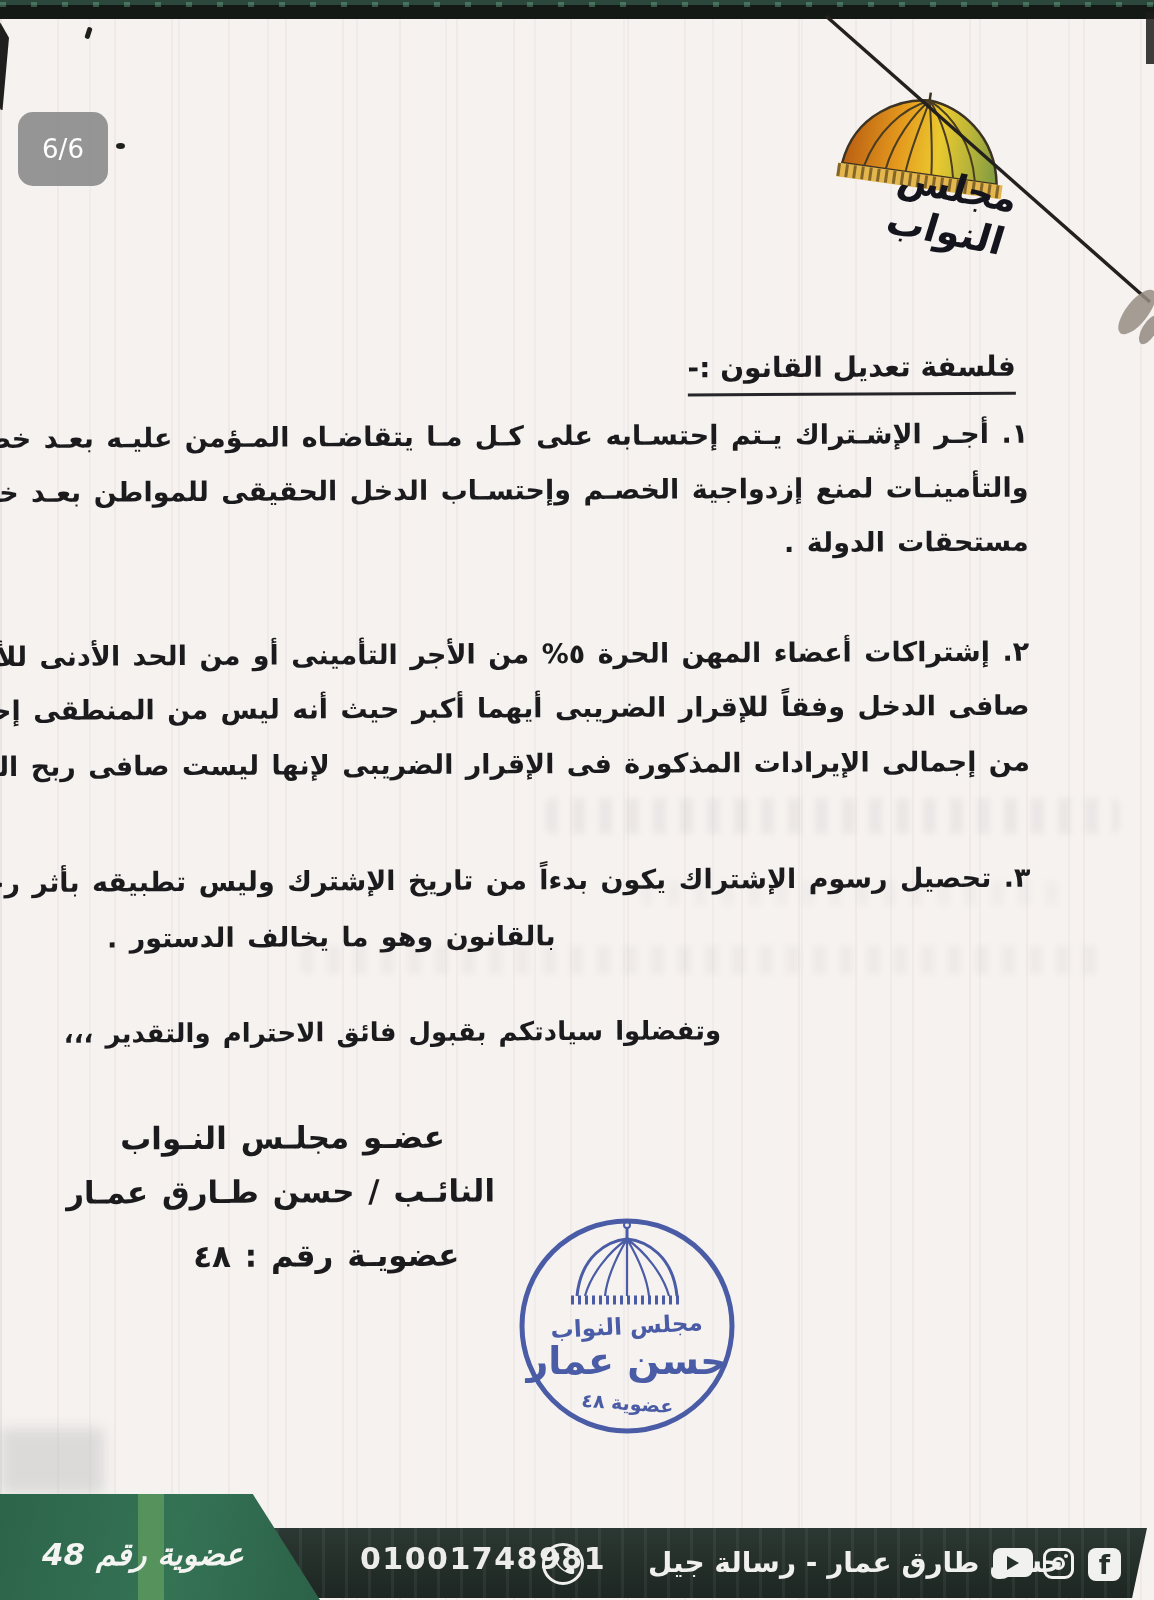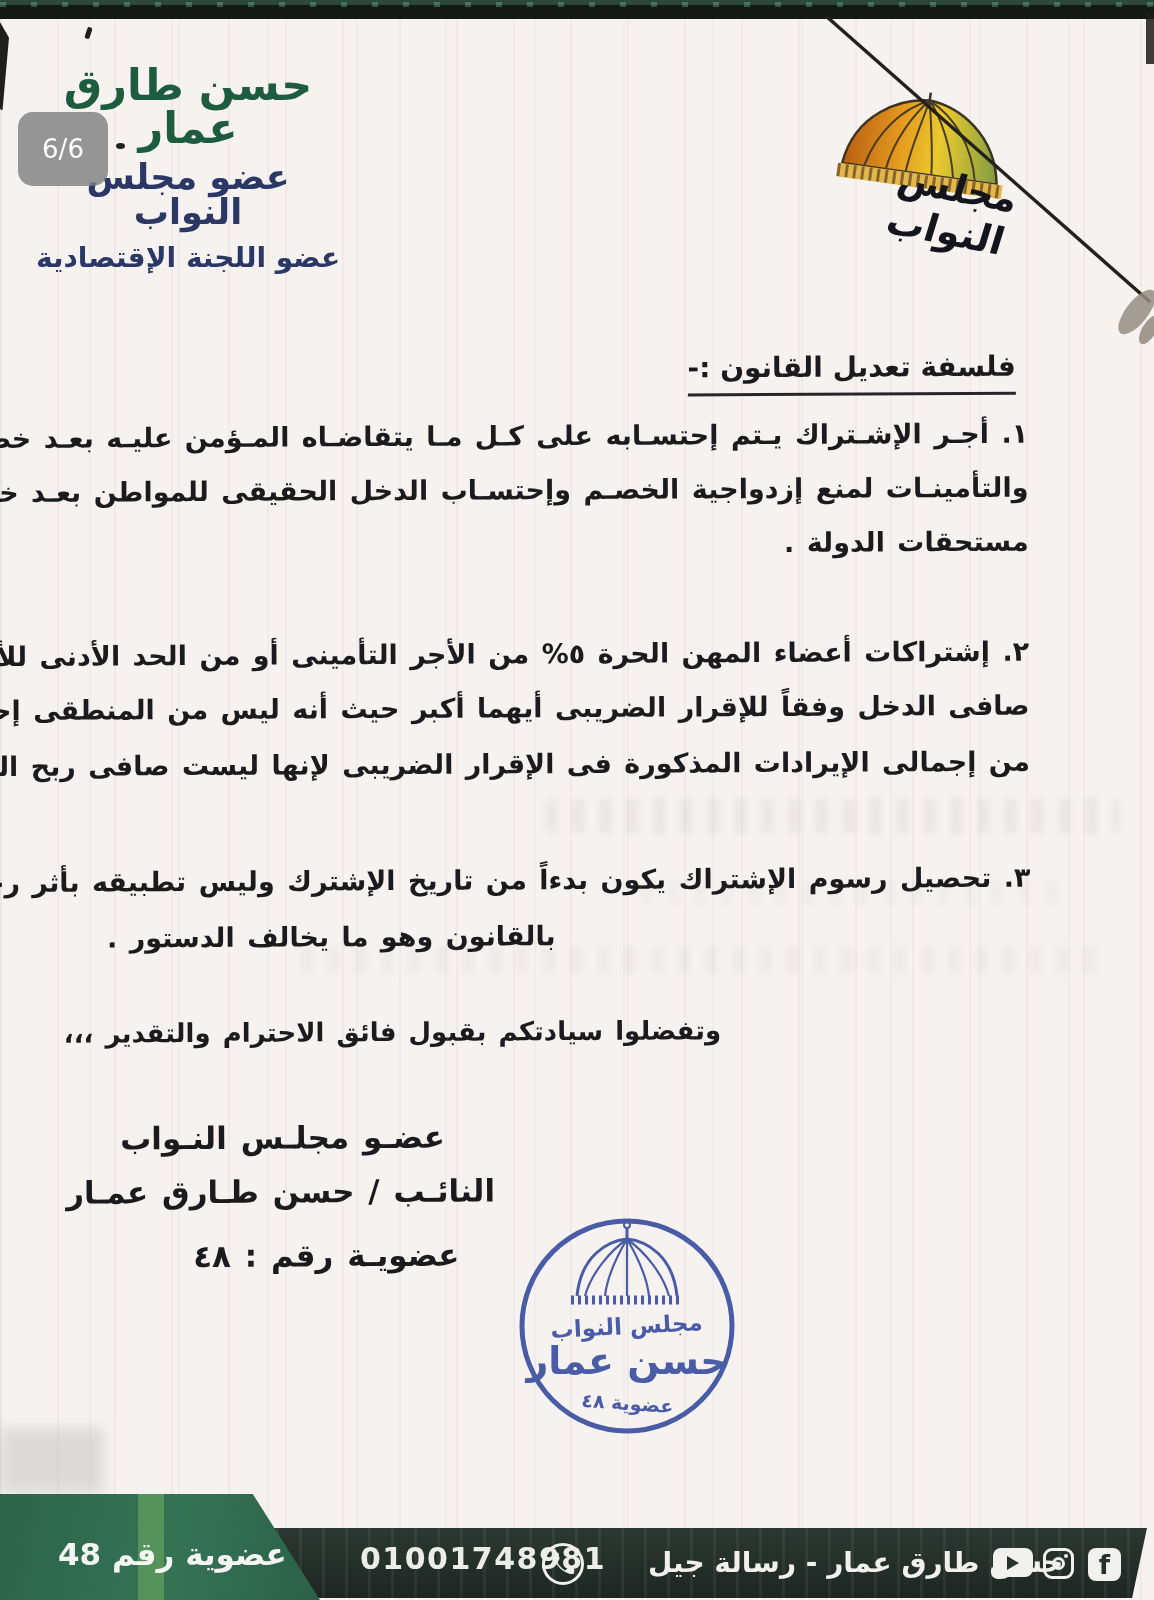--- a/index.html
+++ b/index.html
@@ -64,21 +64,21 @@
   
   .foot-bar{position:absolute;left:0;top:1528px;width:1147px;height:70px;
     background:linear-gradient(#2c3833,#1d2622);
     clip-path:polygon(0 0,100% 0,98.7% 100%,0 100%);}
   .foot-bar .noise{position:absolute;inset:0;
     background:repeating-linear-gradient(90deg,rgba(255,255,255,.055) 0 3px,transparent 3px 23px);}
   .ribbon{position:absolute;left:0;top:1494px;width:320px;height:106px;
     background:linear-gradient(100deg,#2c644a,#357355 55%,#2b6148);
     clip-path:polygon(0 0,79% 0,100% 100%,0 100%);}
   .ribbon .lite{position:absolute;left:138px;top:0;width:26px;height:100%;background:rgba(150,210,110,.35);}
-  .ribbon-text{position:absolute;left:58px;top:1536px;font-size:31px;font-weight:700;color:#f4f4f2;}
+  .ribbon-text{position:absolute;left:42px;top:1536px;font-size:31px;font-weight:700;color:#f4f4f2;font-style:italic;}
   .phone-num{position:absolute;left:360px;top:1541px;width:180px;font-size:30px;font-weight:600;
     color:#ececea;direction:ltr;letter-spacing:1.5px;}
   .phone-ic{position:absolute;left:542px;top:1543px;width:42px;height:42px;border:3px solid #efefed;
     border-radius:50%;box-sizing:border-box;display:flex;align-items:center;justify-content:center;}
   .brand{position:absolute;left:648px;top:1546px;font-size:28px;font-weight:700;color:#f0f0ee;white-space:nowrap;}
   .ic{position:absolute;top:1548px;}
   .ic-yt{left:993px;width:40px;height:29px;background:#f1f1ef;border-radius:8px;
     display:flex;align-items:center;justify-content:center;}
   .ic-yt .tri{width:0;height:0;border-left:12px solid #27312c;border-top:7px solid transparent;border-bottom:7px solid transparent;}
   .ic-ig{left:1043px;width:31px;height:31px;border:3px solid #f1f1ef;border-radius:9px;box-sizing:border-box;
@@ -101,25 +101,20 @@
   <div class="right-sliver"></div>
   <div class="streaks"></div>
   <div class="bleed b1"></div>
   <div class="bleed b2"></div>
   <div class="bleed b3"></div>
   <div class="shadow-bl"></div>
   <div class="mark" style="left:0;top:22px;width:9px;height:88px;clip-path:polygon(0 0,100% 18%,28% 100%,0 100%);"></div>
   <div class="mark" style="left:86px;top:27px;width:5px;height:12px;transform:rotate(18deg);"></div>
   <div class="mark" style="left:116px;top:143px;width:9px;height:6px;border-radius:50%;"></div>
 
-  <div class="hdr">
-    <div class="name">حسن طارق عمار</div>
-    <div class="role1">عضو مجلس النواب</div>
-    <div class="role2">عضو اللجنة الإقتصادية</div>
-  </div>
 
   <div class="badge">6/6</div>
 
   <svg class="logo-dome" width="182" height="102" viewBox="0 0 182 102">
     <defs>
       <linearGradient id="dg" x1="0" y1="0" x2="1" y2="0">
         <stop offset="0" stop-color="#b95f12"></stop>
           <stop offset="0.35" stop-color="#e59a1e"></stop>
         <stop offset="0.6" stop-color="#eac92f"></stop>
           <stop offset="0.8" stop-color="#b7b438"></stop>

